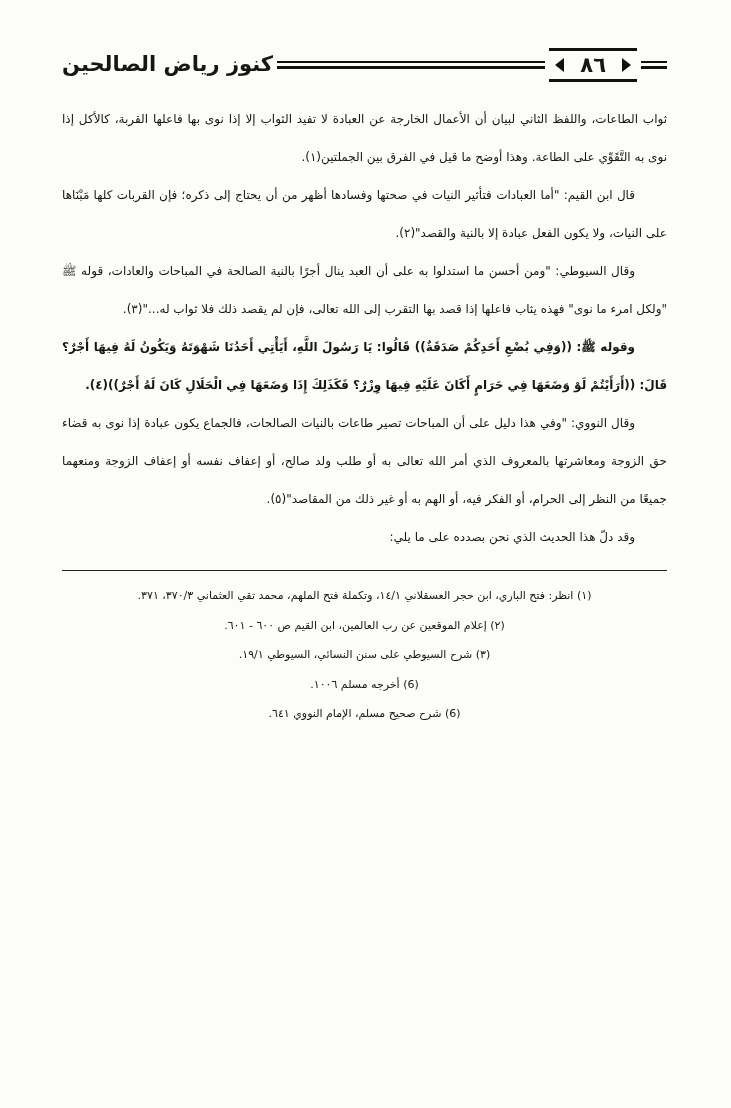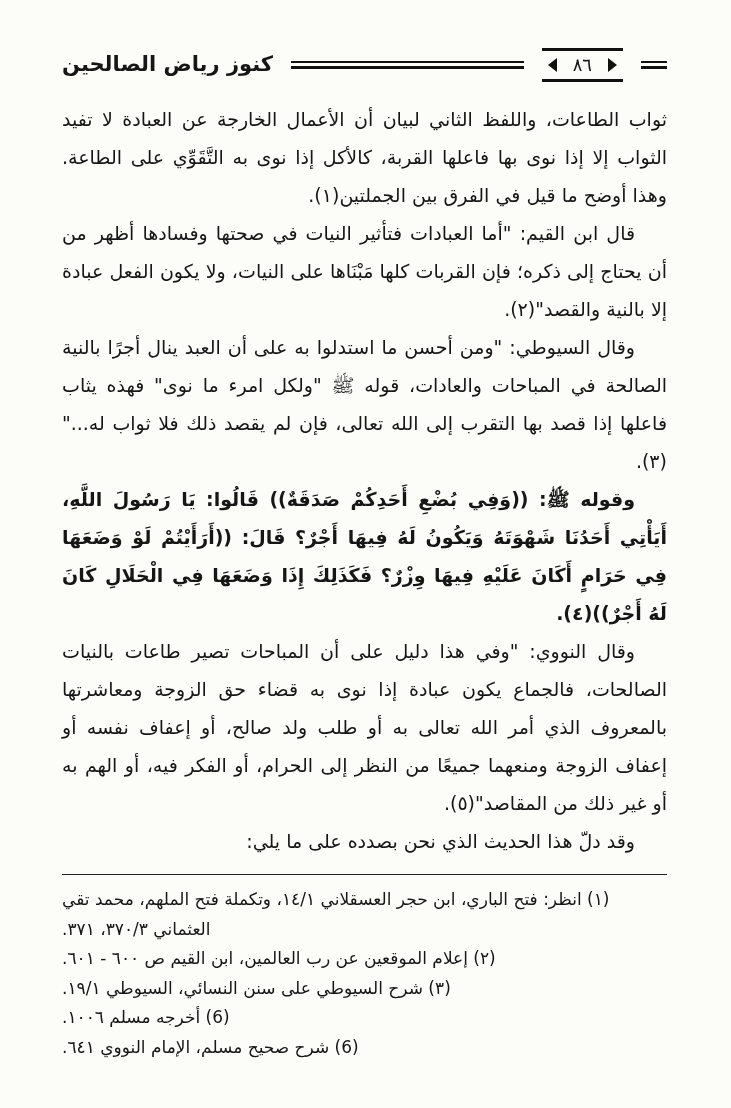--- a/index.html
+++ b/index.html
@@ -14,21 +14,21 @@
     direction: rtl;
     font-family: "DejaVu Sans", sans-serif;
     color: #161616;
     overflow: hidden;
   }
   
   .header {
     direction: ltr;
     display: flex;
     align-items: center;
-    gap: 18px;
+    gap: 4px;
     height: 38px;
     margin-bottom: 16px;
   }
   .header-title {
     font-size: 21px;
     font-weight: bold;
     white-space: nowrap;
     line-height: 1;
     padding-bottom: 2px;
   }
@@ -45,46 +45,46 @@
     height: 28px;
     border-top: 3px solid #111;
     border-bottom: 3px solid #111;
     padding: 0 6px;
   }
   .chev { display: inline-block; width: 0; height: 0;
           border-top: 7px solid transparent; border-bottom: 7px solid transparent; }
   .chev-l { border-right: 9px solid #111; }
   .chev-r { border-left: 9px solid #111; }
   .page-num {
-    font-size: 18px;
-    font-weight: normal;
+    font-size: 21px;
+    font-weight: bold;
     padding: 0 16px;
     line-height: 1;
   }
   
   .body-text p {
     margin: 0;
-    font-size: 19px;
+    font-size: 12px;
     line-height: 38px;
     text-align: justify;
     text-justify: inter-word;
   }
   .body-text p.indent { text-indent: 32px; }
   .body-text p.hadith { font-weight: bold; }
   
   .footnote-separator {
     border: none;
     border-top: 1.5px solid #222;
     margin: 14px 0 10px 0;
     width: 100%;
   }
   .footnotes div {
-    font-size: 17px;
+    font-size: 11px;
     line-height: 29.5px;
-    text-align: left;
+    text-align: center;
   }
 </style>
 </head>
 <body>
 
 <div class="page">
 
   <div class="header">
     <div class="header-title">كنوز رياض الصالحين</div>
     <div class="header-rule"></div>

